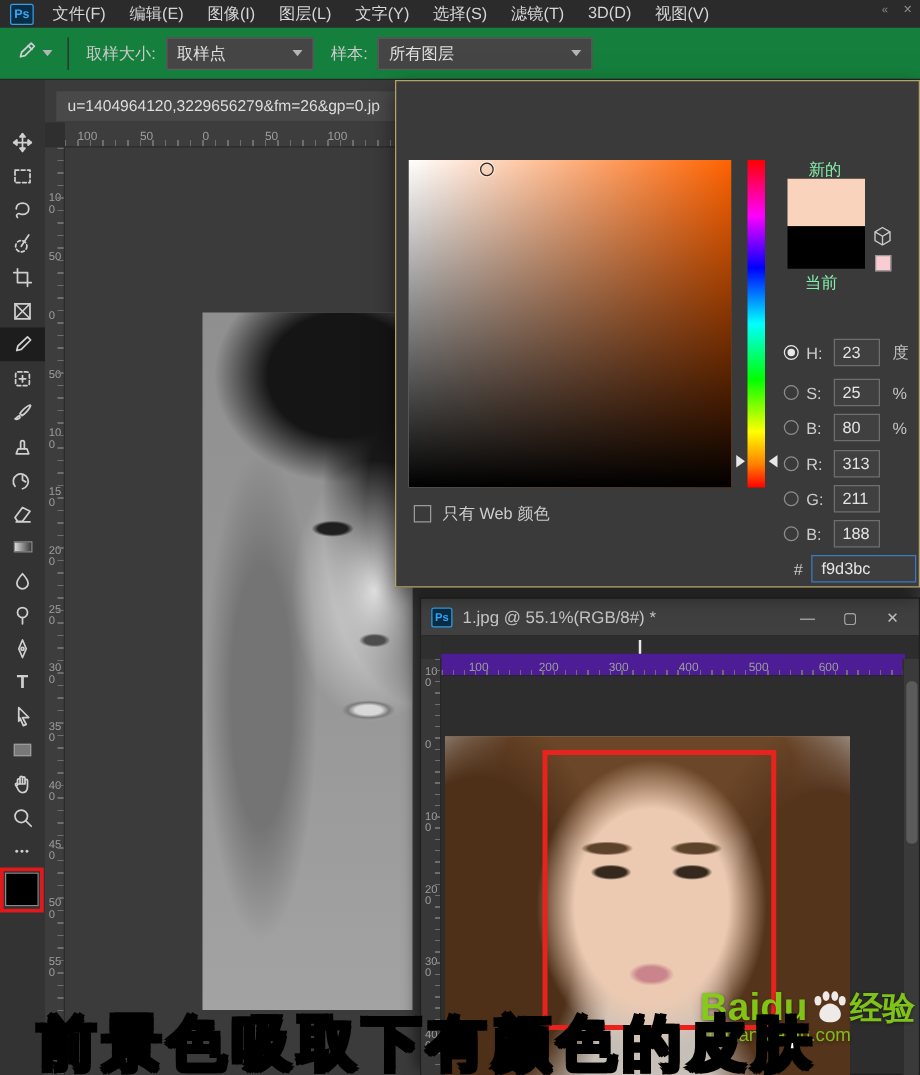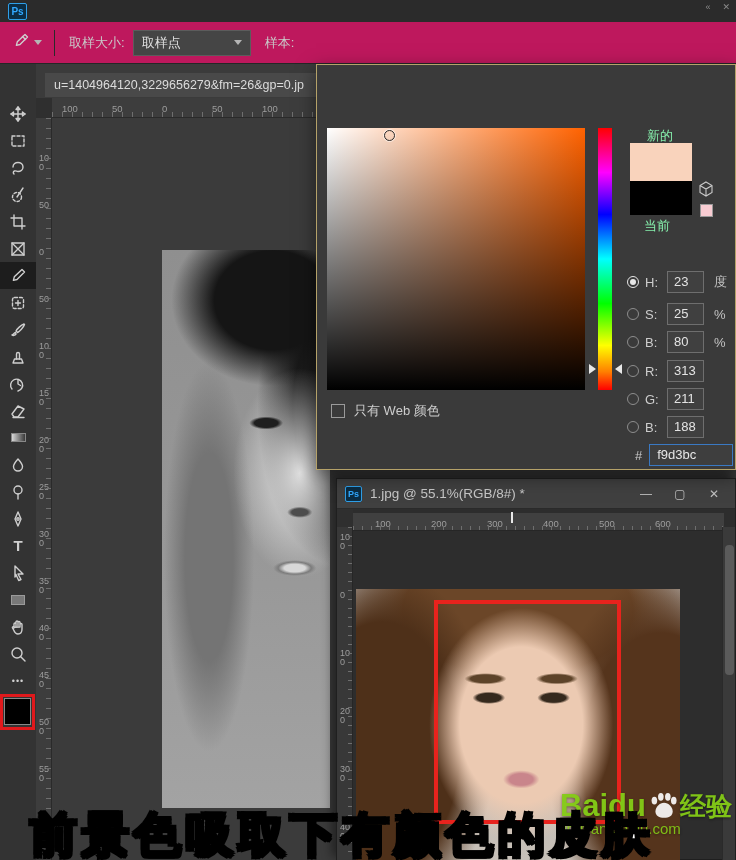--- a/index.html
+++ b/index.html
@@ -12,21 +12,21 @@
   .abs { position:absolute; }
 
   
   #menubar { left:0; top:0; width:736px; height:22px; background:#2b2b2b; display:flex; align-items:center; z-index:4; }
   #ps-logo { position:absolute; left:8px; top:3px; width:19px; height:17px; background:#0b2d44; border:1px solid #2f9fe8; border-radius:2px; color:#31a8ff; font-size:10px; font-weight:bold; text-align:center; line-height:15px; }
   #menu-items { display:flex; gap:19px; padding-left:42px; }
   .menu-item { font-size:13px; color:#d6d6d6; white-space:nowrap; }
   #win-ctrl { position:absolute; right:6px; top:2px; display:flex; gap:12px; color:#8a8a8a; font-size:9px; }
 
   
-  #optionsbar { left:0; top:22px; width:736px; height:42px; background:#be185d; border-bottom:1px solid #262626; display:flex; align-items:center; z-index:2; }
+  #optionsbar { left:0; top:22px; width:736px; height:42px; background:#15803d; border-bottom:1px solid #262626; display:flex; align-items:center; z-index:2; }
   .tool-svg { width:18px; height:18px; }
   .tool-svg path, .tool-svg circle, .tool-svg rect { stroke:#cfcfcf; fill:none; stroke-width:1.4; stroke-linecap:round; stroke-linejoin:round; }
   .chev { width:0; height:0; border-left:4px solid transparent; border-right:4px solid transparent; border-top:5px solid #b5b5b5; display:inline-block; }
   .opt-label { color:#c9c9c9; font-size:13px; margin:0 8px 0 14px; white-space:nowrap; }
   .dropdown { background:#454545; border:1px solid #5c5c5c; height:26px; display:flex; align-items:center; justify-content:space-between; padding:0 8px; color:#e0e0e0; font-size:13px; }
   #dd-sample-size { width:118px; }
   #dd-sample { width:172px; }
   .vsep { width:1px; height:26px; background:#2a2a2a; margin-left:12px; }
 
   
@@ -82,21 +82,21 @@
       radial-gradient(60px 260px at 28% 55%, #747474 0 40%, rgba(116,116,116,0) 75%),
       linear-gradient(180deg,#8f8f8f,#999999 60%,#a3a3a3);
   }
 
   
   #doc2 { left:336px; top:478px; width:400px; height:382px; background:#2d2d2d; z-index:3; box-shadow:-4px -3px 10px rgba(0,0,0,.45); border:1px solid #1f1f1f; }
   #doc2-titlebar { position:absolute; left:0; top:0; width:100%; height:30px; background:#404040; border-bottom:1px solid #2a2a2a; display:flex; align-items:center; padding:0 8px; gap:8px; }
   #doc2-psicon { width:17px; height:16px; background:#0b2d44; border:1px solid #2f9fe8; border-radius:2px; color:#31a8ff; font-size:9px; font-weight:bold; text-align:center; line-height:14px; }
   #doc2-title { color:#c6c6c6; font-size:13.5px; white-space:nowrap; overflow:hidden; flex:1; }
   .winbtn { width:26px; text-align:center; color:#c0c0c0; font-size:12px; }
-  #doc2-hruler { position:absolute; left:16px; top:34px; width:371px; height:18px; background:#404040; border-bottom:1px solid #262626; overflow:hidden;text-decoration:underline; }
+  #doc2-hruler { position:absolute; left:16px; top:44px; width:371px; height:18px; background:#4c1d95; border-bottom:1px solid #262626; overflow:hidden;text-decoration:underline; }
   #doc2-hruler:after { content:""; position:absolute; left:0; right:0; bottom:0; height:4px; background:repeating-linear-gradient(90deg,#6e6e6e 0 1px,transparent 1px 9px); }
   #doc2-hruler .nums { padding-left:22px; padding-top:2px; }
   #doc2-hruler .hnum { width:56px; }
   #doc2-corner { position:absolute; left:0; top:30px; width:16px; height:18px; background:#2f2f2f; }
   #doc2-vruler { position:absolute; left:0; top:48px; width:16px; height:334px; background:#383838; border-right:1px solid #262626; overflow:hidden; }
   #doc2-vruler:after { content:""; position:absolute; top:0; bottom:0; right:0; width:4px; background:repeating-linear-gradient(180deg,#6e6e6e 0 1px,transparent 1px 9px); }
   #doc2-vruler .vnum { height:58px; }
   #doc2-vruler .nums { padding-top:6px; }
   #ruler-cursor { position:absolute; left:174px; top:33px; width:2px; height:11px; background:#e8e8e8; }
   #doc2-scrollbar { position:absolute; right:0; top:48px; width:13px; height:334px; background:#3a3a3a; border-left:1px solid #2a2a2a; }
@@ -156,20 +156,31 @@
 </style>
 </head>
 <body>
 
 <div id="app">
 
   <div class="abs" id="pasteboard"></div>
 
   <div class="abs" id="menubar">
     <div id="ps-logo">Ps</div>
+    <div id="menu-items">
+        <span class="menu-item">文件(F)</span>
+        <span class="menu-item">编辑(E)</span>
+        <span class="menu-item">图像(I)</span>
+        <span class="menu-item">图层(L)</span>
+        <span class="menu-item">文字(Y)</span>
+        <span class="menu-item">选择(S)</span>
+        <span class="menu-item">滤镜(T)</span>
+        <span class="menu-item">3D(D)</span>
+        <span class="menu-item">视图(V)</span>
+      </div>
     <div id="win-ctrl">
       <span>«</span>
       <span>✕</span>
     </div>
   </div>
 
   <div class="abs" id="optionsbar">
     <span style="margin-left:12px">
       <svg class="tool-svg" viewBox="0 0 18 18">
           <path d="M13 2.5l2.5 2.5-7.5 7.5-3.6.9.9-3.6z"></path>
@@ -177,20 +188,24 @@
         </svg>
     </span>
     <span class="chev" style="margin-left:4px"></span>
     <span class="vsep"></span>
     <span class="opt-label">取样大小:</span>
     <div class="dropdown" id="dd-sample-size">
       <span>取样点</span>
       <span class="chev"></span>
     </div>
     <span class="opt-label">样本:</span>
+    <div class="dropdown" id="dd-sample">
+      <span>所有图层</span>
+      <span class="chev"></span>
+    </div>
   </div>
 
   <div class="abs" id="panel-head">
     <span class="ptab active">图层</span>
     <span class="ptab">通道</span>
     <span class="ptab">路径</span>
     <span id="panel-menu"></span>
   </div>
   <div class="abs" id="panel-filter">
     <svg class="tool-svg" style="width:13px;height:13px" viewBox="0 0 18 18">

